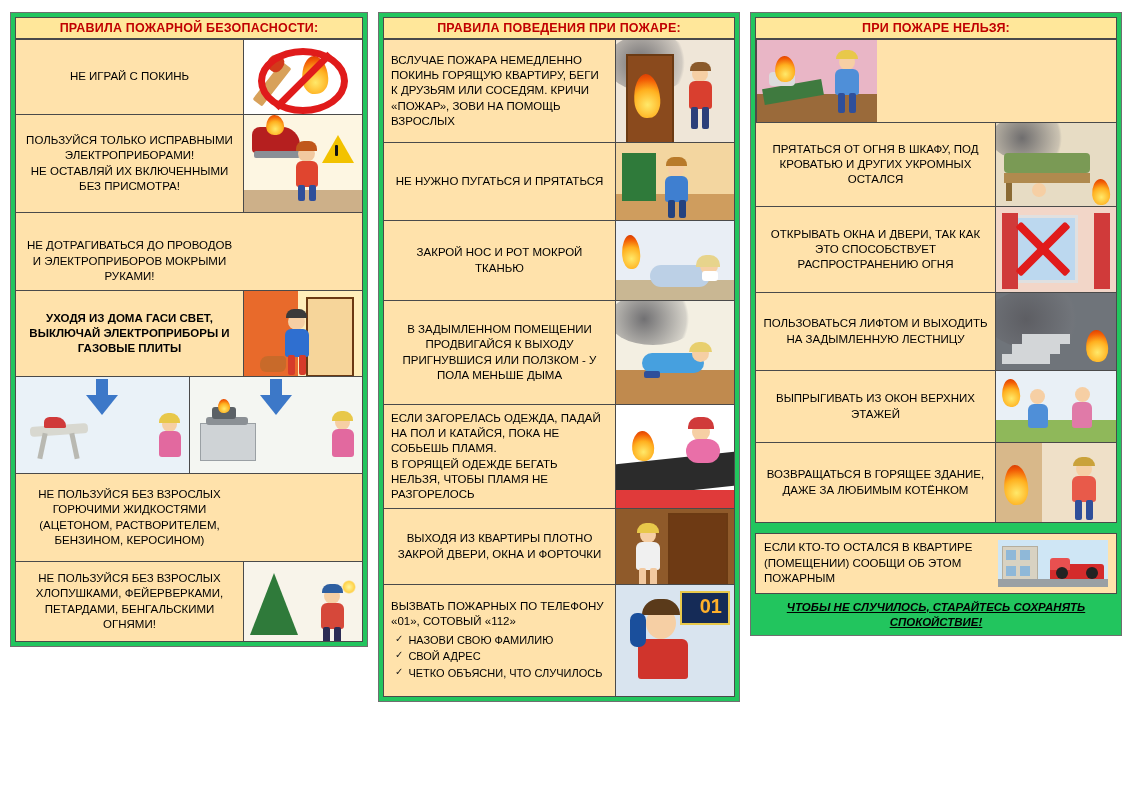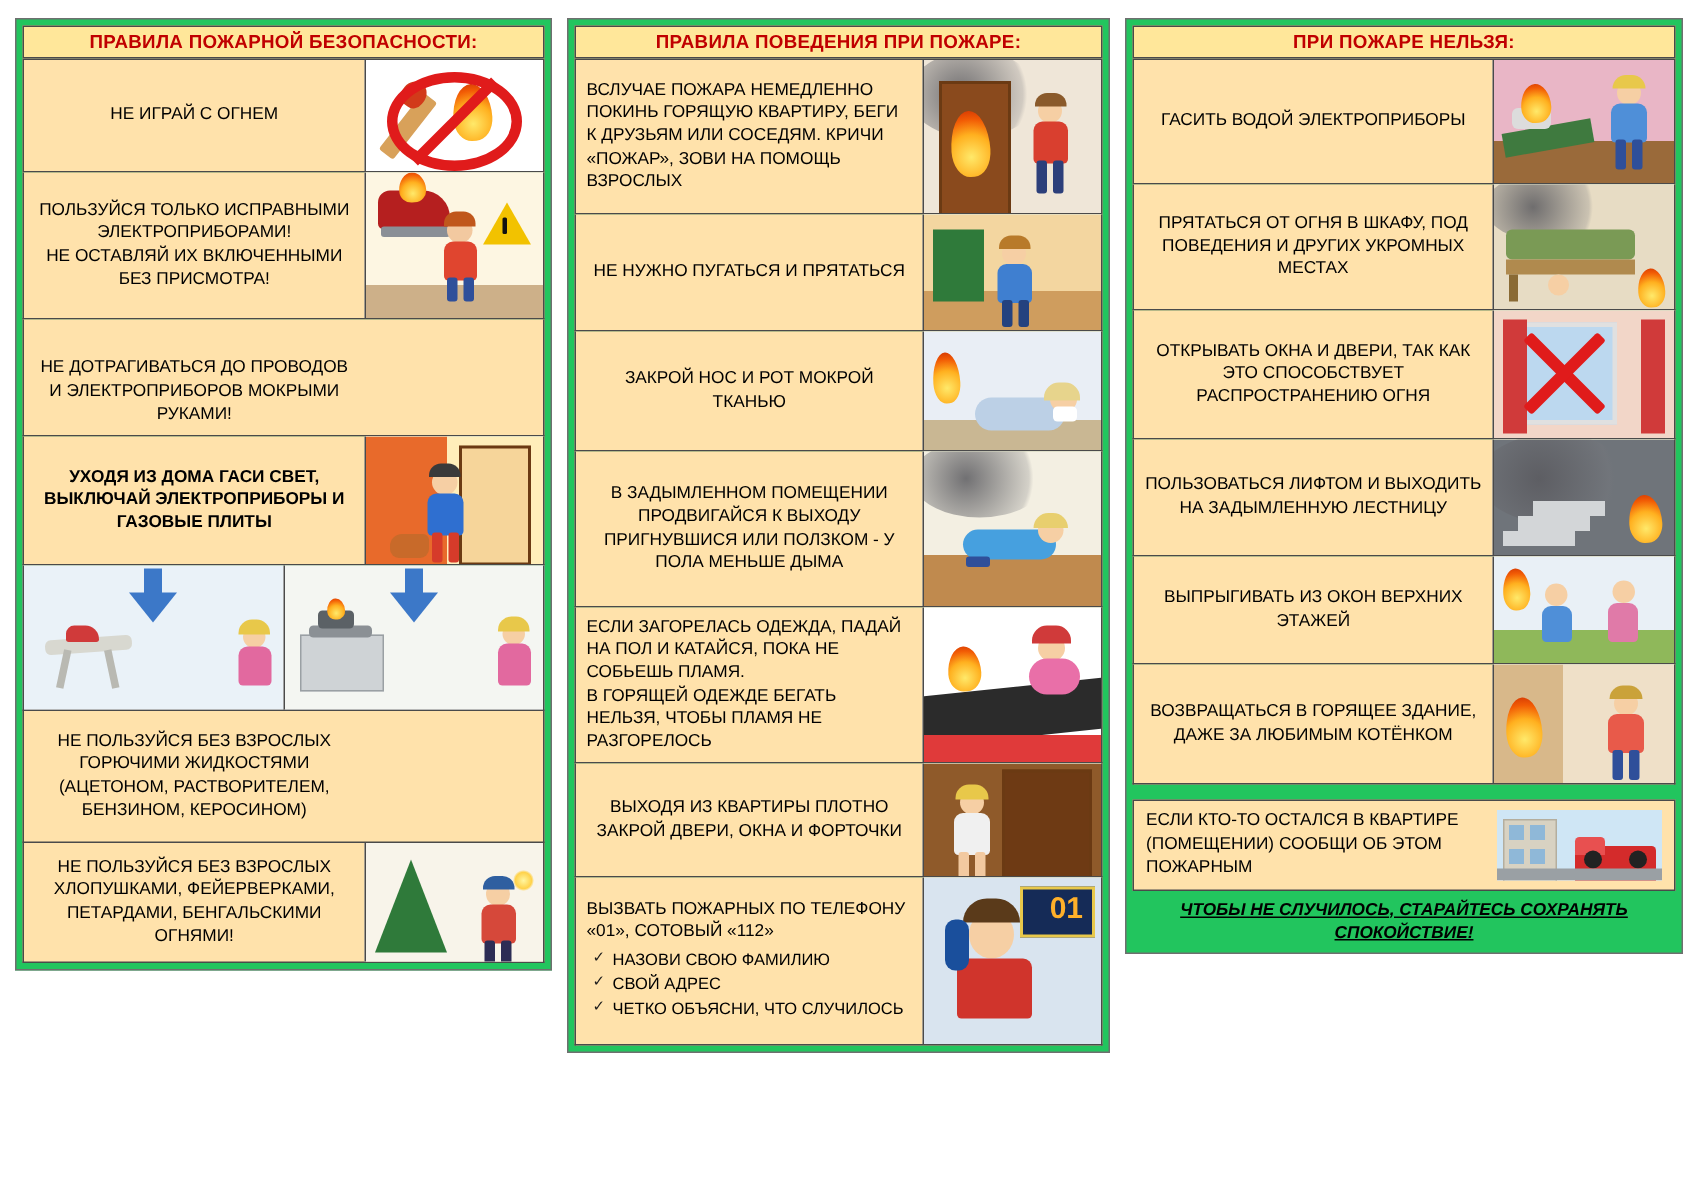--- a/index.html
+++ b/index.html
@@ -168,21 +168,21 @@
 </head>
 <body>
 
 <div class="page">
 
   <div class="column col1">
     <div class="col-title">ПРАВИЛА ПОЖАРНОЙ БЕЗОПАСНОСТИ:</div>
     <div class="rows">
 
       <div class="row first" style="min-height:76px;">
-        <div class="cell-text center">НЕ ИГРАЙ С ОГНЕМ</div>
+        <div class="cell-text center">НЕ ИГРАЙ С ПОКИНЬ</div>
         <div class="cell-img">
           <div class="ill" style="background:#fff;">
             <div style="position:absolute;left:22px;top:20px;width:12px;height:48px;background:#d8a15a;transform:rotate(38deg);border-radius:2px;"></div>
             <div style="position:absolute;left:24px;top:14px;width:16px;height:18px;background:#d23a1a;border-radius:50% 50% 40% 40%;transform:rotate(38deg);"></div>
             <div class="flame" style="left:58px;top:16px;width:26px;height:38px;"></div>
             <div class="ban" style="left:14px;top:8px;width:90px;height:66px;border-radius:50%;"></div>
           </div>
         </div>
       </div>
 
@@ -426,38 +426,37 @@
         </div>
       </div>
     </div>
   </div>
 
   <div class="column col3">
     <div class="col-title">ПРИ ПОЖАРЕ НЕЛЬЗЯ:</div>
     <div class="rows">
 
       <div class="row first" style="min-height:84px;">
-        <div class="cell-text center">ГАСИТЬ ВОДОЙ ЭЛЕКТРОПРИБОРЫ</div>
         <div class="cell-img">
           <div class="ill" style="background:#e9b6c6;">
             <div style="position:absolute;left:0;bottom:0;width:100%;height:28px;background:#9a6a3a;"></div>
             <div style="position:absolute;left:6px;top:44px;width:60px;height:16px;background:#3f7a3f;transform:rotate(-10deg);"></div>
             <div style="position:absolute;left:12px;top:32px;width:26px;height:14px;background:#dcdcdc;border-radius:4px;"></div>
             <div class="flame" style="left:18px;top:16px;width:20px;height:26px;"></div>
             <div class="person-head" style="right:22px;top:14px;width:16px;height:16px;background:#f6cfa4;"></div>
             <div style="position:absolute;right:19px;top:10px;width:22px;height:9px;background:#e8c84a;border-radius:9px 9px 0 0;"></div>
             <div class="person-body" style="right:18px;top:29px;width:24px;height:26px;background:#4f8fd8;"></div>
             <div class="leg" style="right:32px;top:53px;width:7px;height:20px;background:#2f4f9a;"></div>
             <div class="leg" style="right:21px;top:53px;width:7px;height:20px;background:#2f4f9a;"></div>
           </div>
         </div>
       </div>
 
       <div class="row" style="min-height:84px;">
-        <div class="cell-text center">ПРЯТАТЬСЯ ОТ ОГНЯ В ШКАФУ, ПОД ПОВЕДЕНИЯ И ДРУГИХ УКРОМНЫХ МЕСТАХ</div>
+        <div class="cell-text center">ПРЯТАТЬСЯ ОТ ОГНЯ В ШКАФУ, ПОД КРОВАТЬЮ И ДРУГИХ УКРОМНЫХ ОСТАЛСЯ</div>
         <div class="cell-img">
           <div class="ill" style="background:#e7dcc4;">
             <div class="smoke" style="left:-6px;top:-8px;width:80px;height:46px;"></div>
             <div style="position:absolute;left:8px;top:30px;width:86px;height:20px;background:#7a9a55;border-radius:4px;"></div>
             <div style="position:absolute;left:8px;top:50px;width:86px;height:10px;background:#b08a4e;"></div>
             <div style="position:absolute;left:10px;top:60px;width:6px;height:18px;background:#8a6a34;"></div>
             <div style="position:absolute;right:10px;top:60px;width:6px;height:18px;background:#8a6a34;"></div>
             <div class="person-head" style="left:36px;top:60px;width:14px;height:14px;background:#f6cfa4;"></div>
             <div class="flame" style="right:6px;top:56px;width:18px;height:26px;"></div>
           </div>

